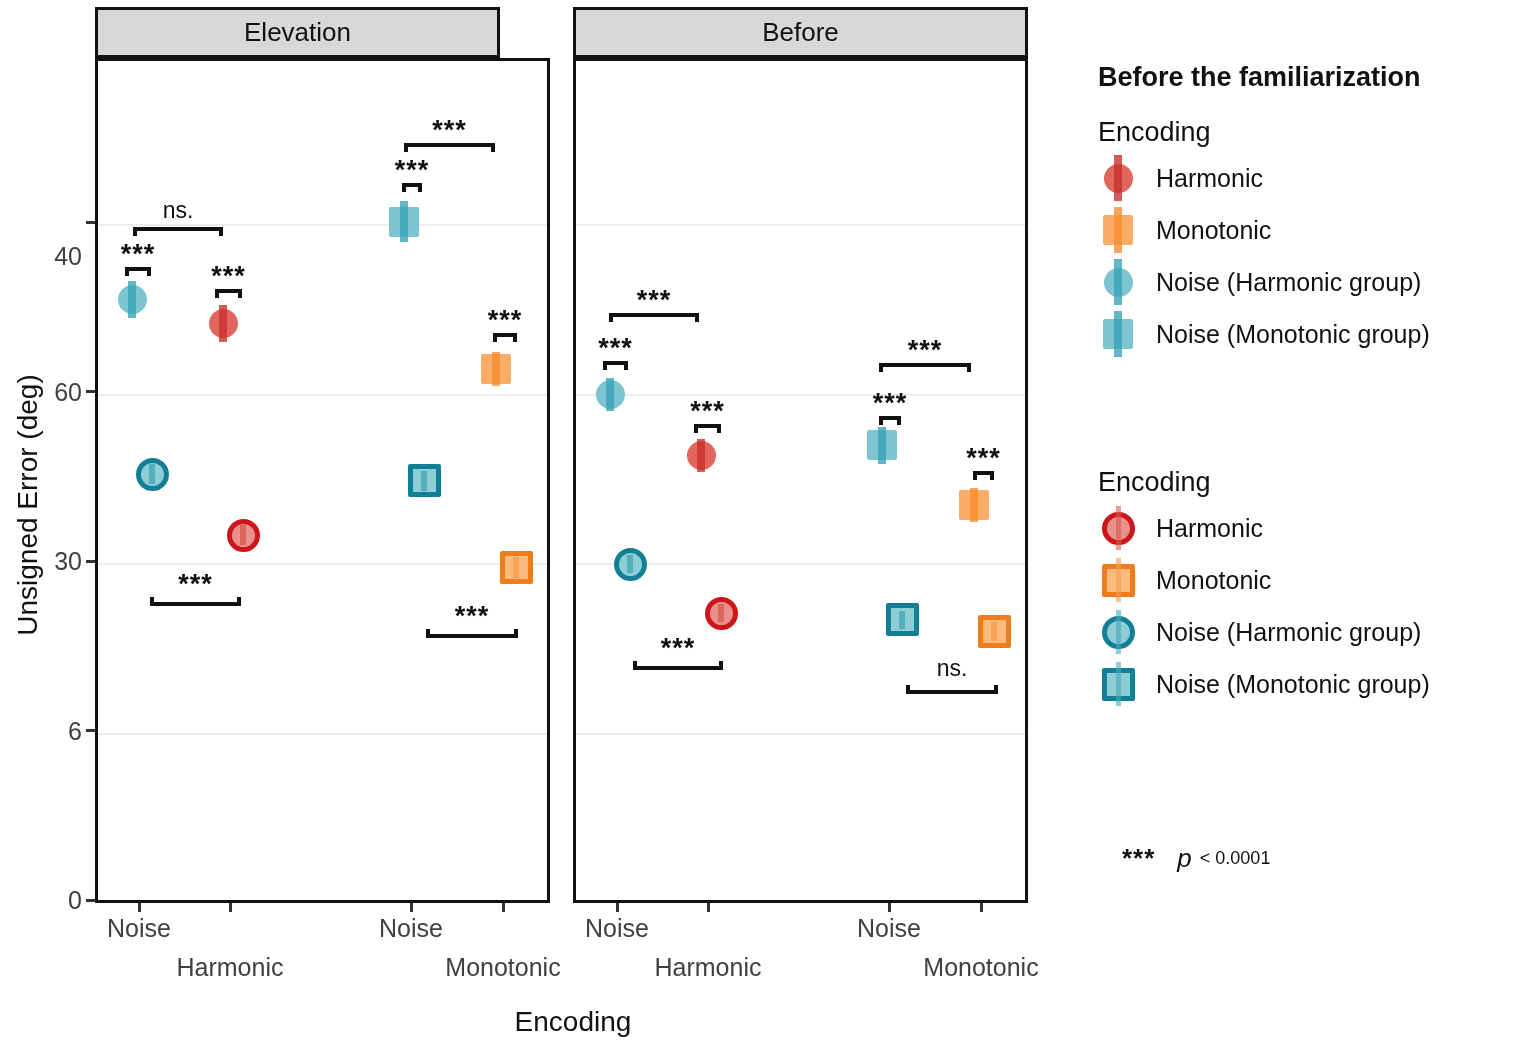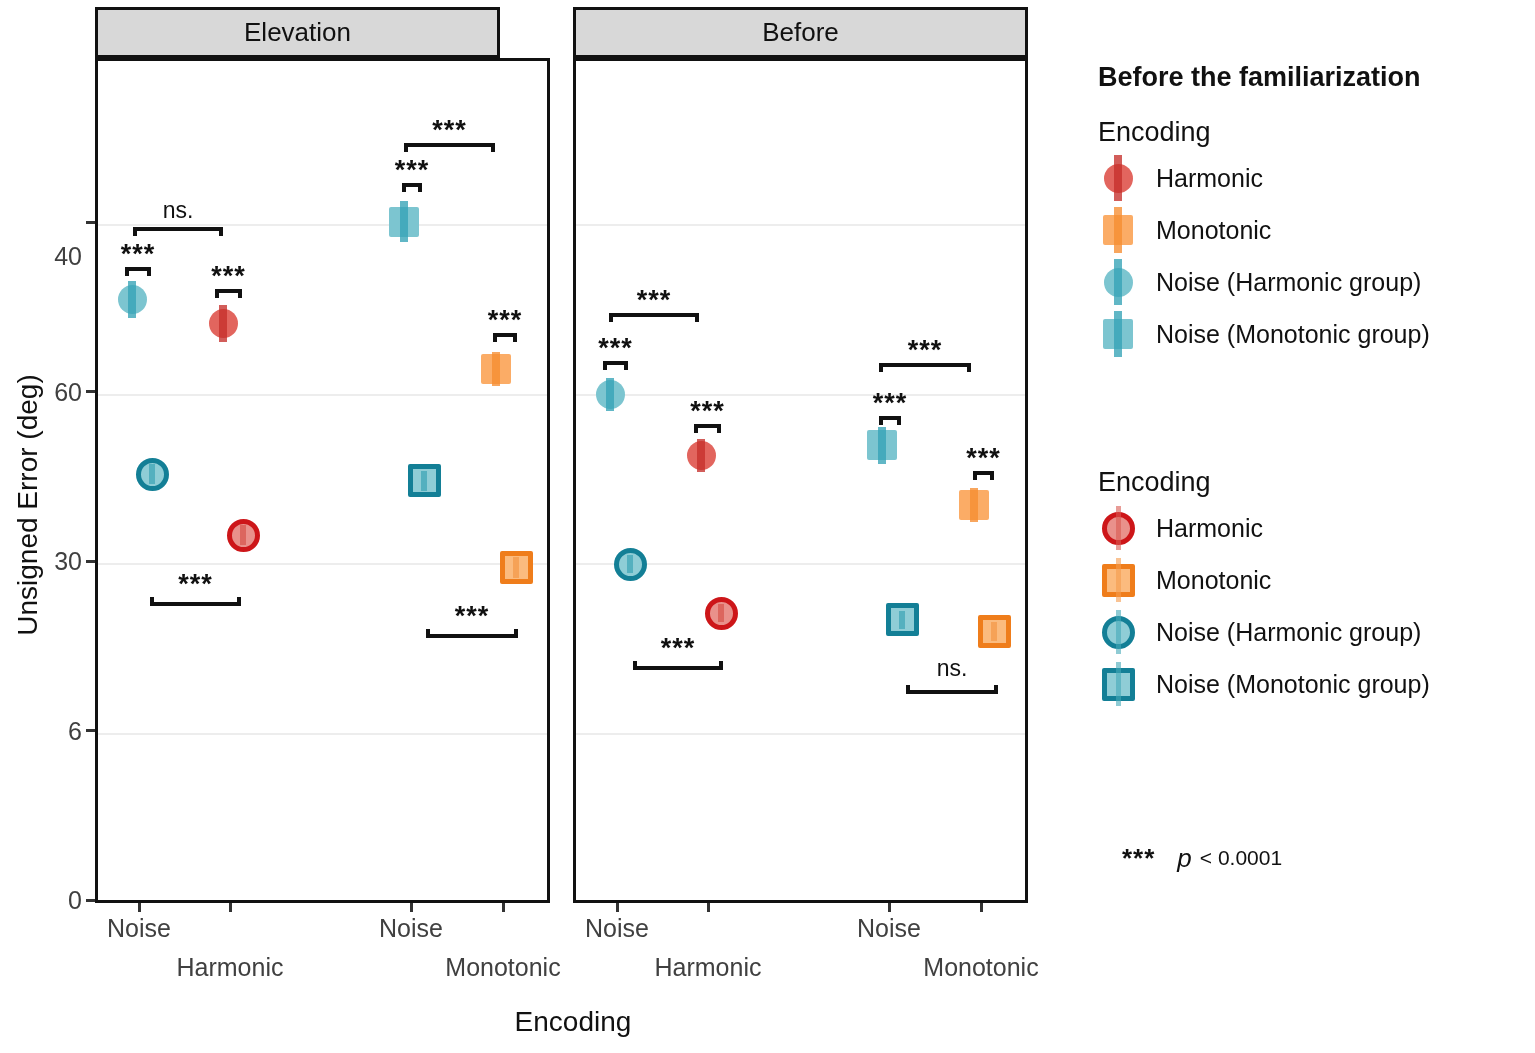--- a/index.html
+++ b/index.html
@@ -39,21 +39,21 @@
   .legend-title { font-size:27px; font-weight:700; color:#111; margin-bottom:24px; }
   .legend-subtitle { font-size:27px; color:#111; margin-bottom:4px; }
   .legend-item { display:flex; align-items:center; height:52px; }
   .legend-marker-box { position:relative; width:40px; height:52px; flex:0 0 40px; }
   .legend-label { font-size:25px; color:#111; margin-left:18px; white-space:nowrap; }
 
   #sig-note { position:absolute; left:1122px; top:840px; height:36px; display:flex;
               align-items:center; color:#111; }
   #sig-note .stars { font-size:26px; font-weight:700; letter-spacing:1px; }
   #sig-note .pvar { font-size:26px; font-style:italic; margin-left:22px; }
-  #sig-note .pcmp { font-size:21px; margin-left:8px; }
+  #sig-note .pcmp { font-size:18px; margin-left:8px; }
 </style>
 </head>
 <body>
 
 <div id="figure">
   <div id="y-axis-title" class="axis-title">Unsigned Error (deg)</div>
   <div id="x-axis-title" class="axis-title">Encoding</div>
 
   <div id="panels">
       <div class="strip" style="left: 95px; width: 405px;">

